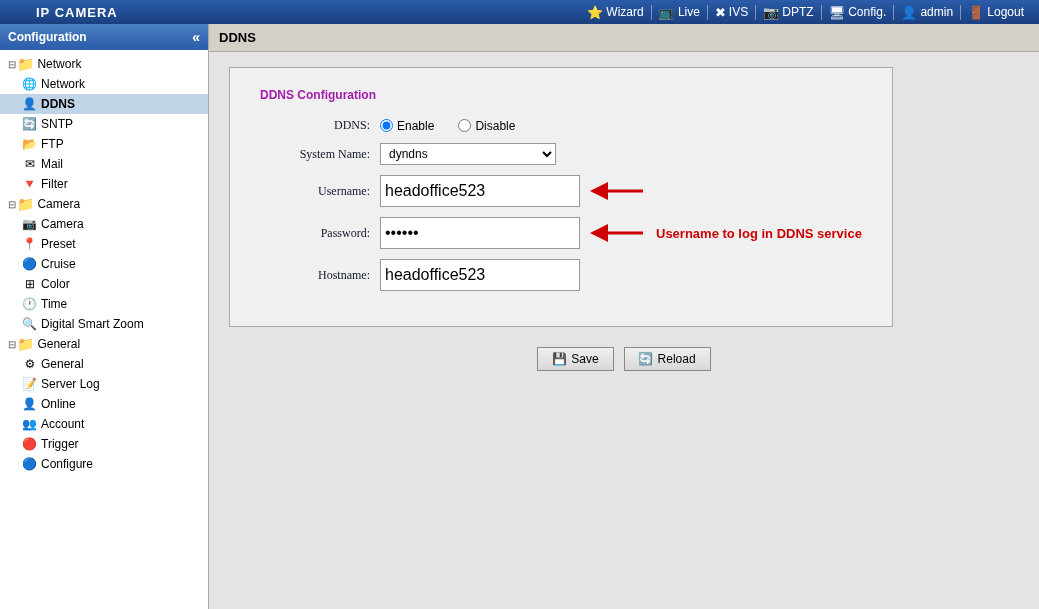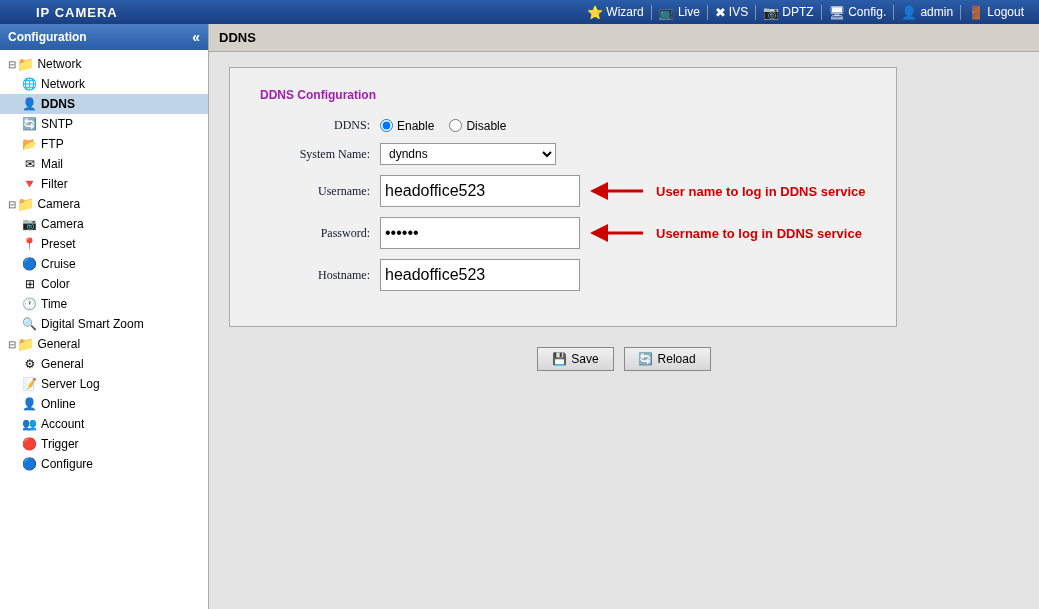--- a/index.html
+++ b/index.html
@@ -106,21 +106,21 @@
       width: 120px;
       text-align: right;
       padding-right: 10px;
       font-size: 12px;
       color: #0f172a;
       font-family: Liberation Serif, serif;
     }
     .form-control-area { display: flex; align-items: center; gap: 8px; }
 
     
-    .radio-group { display: flex; align-items: center; gap: 15px; }
+    .radio-group { display: flex; align-items: center; gap: 24px; }
     .radio-label { display: flex; align-items: center; gap: 4px; font-size: 12px; cursor: pointer; }
     input[type="radio"] { cursor: pointer; }
 
     
     .text-input {
       height: 32px;
       border: 1px solid #999;
       padding: 2px 4px;
       font-size: 16px;
       background: #fff;
@@ -339,21 +339,20 @@
           <div class="annotation-row">
             <input type="text" class="text-input" value="headoffice523" style="">
             <svg class="arrow-svg" width="60" height="20" viewBox="0 0 60 20">
               <defs>
                 <marker id="arrowhead1" markerWidth="6" markerHeight="6" refX="5" refY="3" orient="auto">
                   <polygon points="0 0, 6 3, 0 6" fill="#cc0000"></polygon>
                 </marker>
               </defs>
               <line x1="55" y1="10" x2="5" y2="10" stroke="#cc0000" stroke-width="3" marker-end="url(#arrowhead1)"></line>
             </svg>
-            <span class="annotation-text">User name to log in DDNS service</span>
           </div>
         </div>
 
         
         <div class="form-row">
           <span class="form-label">Password:</span>
           <div class="annotation-row">
             <input type="password" class="text-input" value="123456" style="">
             <svg class="arrow-svg" width="60" height="20" viewBox="0 0 60 20">
               <defs>

